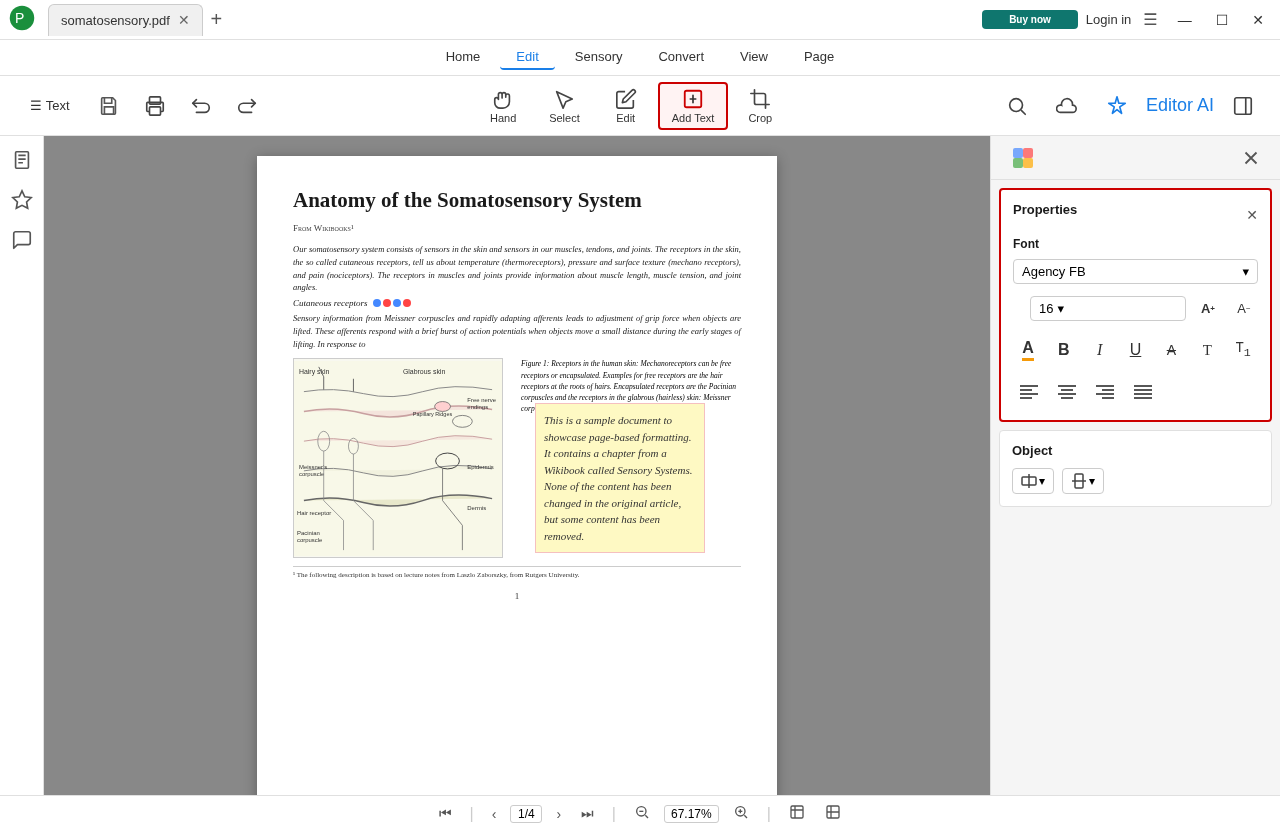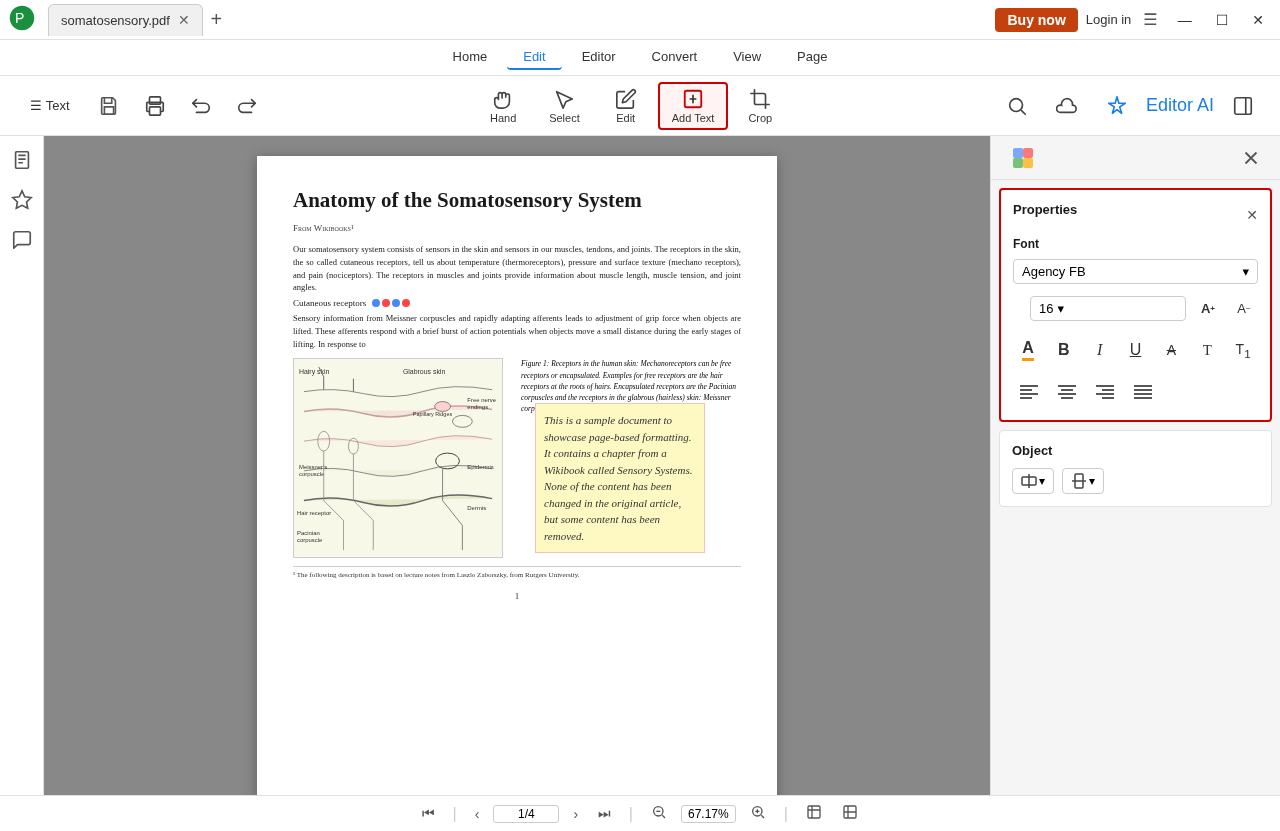--- a/index.html
+++ b/index.html
@@ -21,22 +21,22 @@
       display: flex; align-items: center;
       background: #f0f0f0; border: 1px solid #ccc;
       border-bottom: none; border-radius: 6px 6px 0 0;
       padding: 4px 12px; font-size: 13px; color: #333;
       cursor: pointer; gap: 8px; height: 32px;
     }
     .tab-close { color: #666; font-size: 14px; cursor: pointer; }
     .tab-new { background: none; border: none; font-size: 20px; color: #555; cursor: pointer; padding: 0 8px; }
     .title-bar-actions { display: flex; align-items: center; gap: 8px; }
     .btn-buy-now {
-      background: #c2410c; color: #fff; border: none;
-      border-radius: 4px; padding: 4px 12px; font-size: 14px; cursor: pointer; font-weight: 600;
+      background: #0f766e; color: #fff; border: none;
+      border-radius: 4px; padding: 4px 27px; font-size: 10px; cursor: pointer; font-weight: 600;
     }
     .btn-login { background: none; border: none; font-size: 13px; color: #333; cursor: pointer; }
     .title-bar-icon { color: #555; font-size: 16px; cursor: pointer; padding: 0 4px; }
     .win-btn { background: none; border: none; font-size: 14px; color: #333; cursor: pointer; padding: 4px 8px; }
 
     
     .menu-bar {
       height: 36px;
       background: #fff;
       display: flex;
@@ -308,21 +308,21 @@
       flex-shrink: 0;
       font-size: 12px;
       color: #333;
     }
     .bottom-btn {
       background: none; border: none; cursor: pointer;
       color: #555; font-size: 14px; padding: 2px 6px;
     }
     .page-input {
       border: 1px solid #ccc; border-radius: 3px;
-      width: 66px; text-align: center; font-size: 12px;
+      width: 32px; text-align: center; font-size: 12px;
       padding: 1px 4px;
     }
     .zoom-input {
       border: 1px solid #ccc; border-radius: 3px;
       width: 55px; font-size: 12px; padding: 1px 4px; text-align: center;
     }
     .separator { color: #ccc; font-size: 16px; margin: 0 4px; }
 
     
     .icon-svg { width: 22px; height: 22px; fill: none; stroke: #444; stroke-width: 1.8; }
@@ -350,21 +350,21 @@
     <span class="title-bar-icon">☰</span>
     <button class="win-btn">—</button>
     <button class="win-btn">☐</button>
     <button class="win-btn close">✕</button>
   </div>
 </div>
 
 <div class="menu-bar">
   <span class="menu-item">Home</span>
   <span class="menu-item active">Edit</span>
-  <span class="menu-item">Editor</span>
+  <span class="menu-item">Sensory</span>
   <span class="menu-item">Convert</span>
   <span class="menu-item">View</span>
   <span class="menu-item">Page</span>
 </div>
 
 <div class="toolbar">
 
   <div class="toolbar-left-actions">
     <button class="tool-btn" style="flex-direction:row; gap:4px; font-size:13px;">
       <span>☰</span>
@@ -477,21 +477,21 @@
         </svg>
     </div>
   </div>
 
   <div class="pdf-viewer">
     <div class="pdf-page">
       <div class="pdf-title">Anatomy of the Somatosensory System</div>
       <div class="pdf-source">From Wikibooks¹</div>
 
       <div style="display:flex; gap:8px; position: relative;">
-        <div style="flex:1;">
+        <div style="flex:1;font-style:italic;">
           <div class="pdf-body">Our somatosensory system consists of sensors in the skin and sensors in our muscles, tendons, and joints. The receptors in the skin, the so called cutaneous receptors, tell us about temperature (thermoreceptors), pressure and surface texture (mechano receptors), and pain (nociceptors). The receptors in muscles and joints provide information about muscle length, muscle tension, and joint angles.</div>
 
           <div class="pdf-section-header">
             <span style="font-weight:normal; font-size:9px; font-family:'Times New Roman',serif;">Cutaneous receptors</span>
             <span style="display:flex; gap:2px;">
               <span style="width:8px;height:8px;border-radius:50%;background:#4488ff;display:inline-block;"></span>
               <span style="width:8px;height:8px;border-radius:50%;background:#ff4444;display:inline-block;"></span>
               <span style="width:8px;height:8px;border-radius:50%;background:#4488ff;display:inline-block;"></span>
               <span style="width:8px;height:8px;border-radius:50%;background:#ff4444;display:inline-block;"></span>
             </span>
@@ -609,21 +609,21 @@
         <button class="fmt-btn">
           <span style="text-decoration:underline; font-size:16px;">U</span>
         </button>
         <button class="fmt-btn">
           <span style="text-decoration:line-through; font-size:14px;">A</span>
         </button>
         <button class="fmt-btn">
           <span style="font-size:15px; font-family:'Times New Roman',serif; font-weight:normal;">T</span>
         </button>
         <button class="fmt-btn">
-          <span style="font-size:14px;">T<sub>1</sub></span>
+          <span style="font-size:14px;font-family:Liberation Mono, monospace;">T<sub>1</sub></span>
         </button>
       </div>
 
       <div class="align-row">
         <button class="align-btn">
           <svg width="22" height="22" viewBox="0 0 22 22" fill="none">
             <line x1="2" y1="5" x2="20" y2="5" stroke="#444" stroke-width="1.8"></line>
             <line x1="2" y1="9" x2="14" y2="9" stroke="#444" stroke-width="1.8"></line>
             <line x1="2" y1="13" x2="20" y2="13" stroke="#444" stroke-width="1.8"></line>
             <line x1="2" y1="17" x2="14" y2="17" stroke="#444" stroke-width="1.8"></line>

